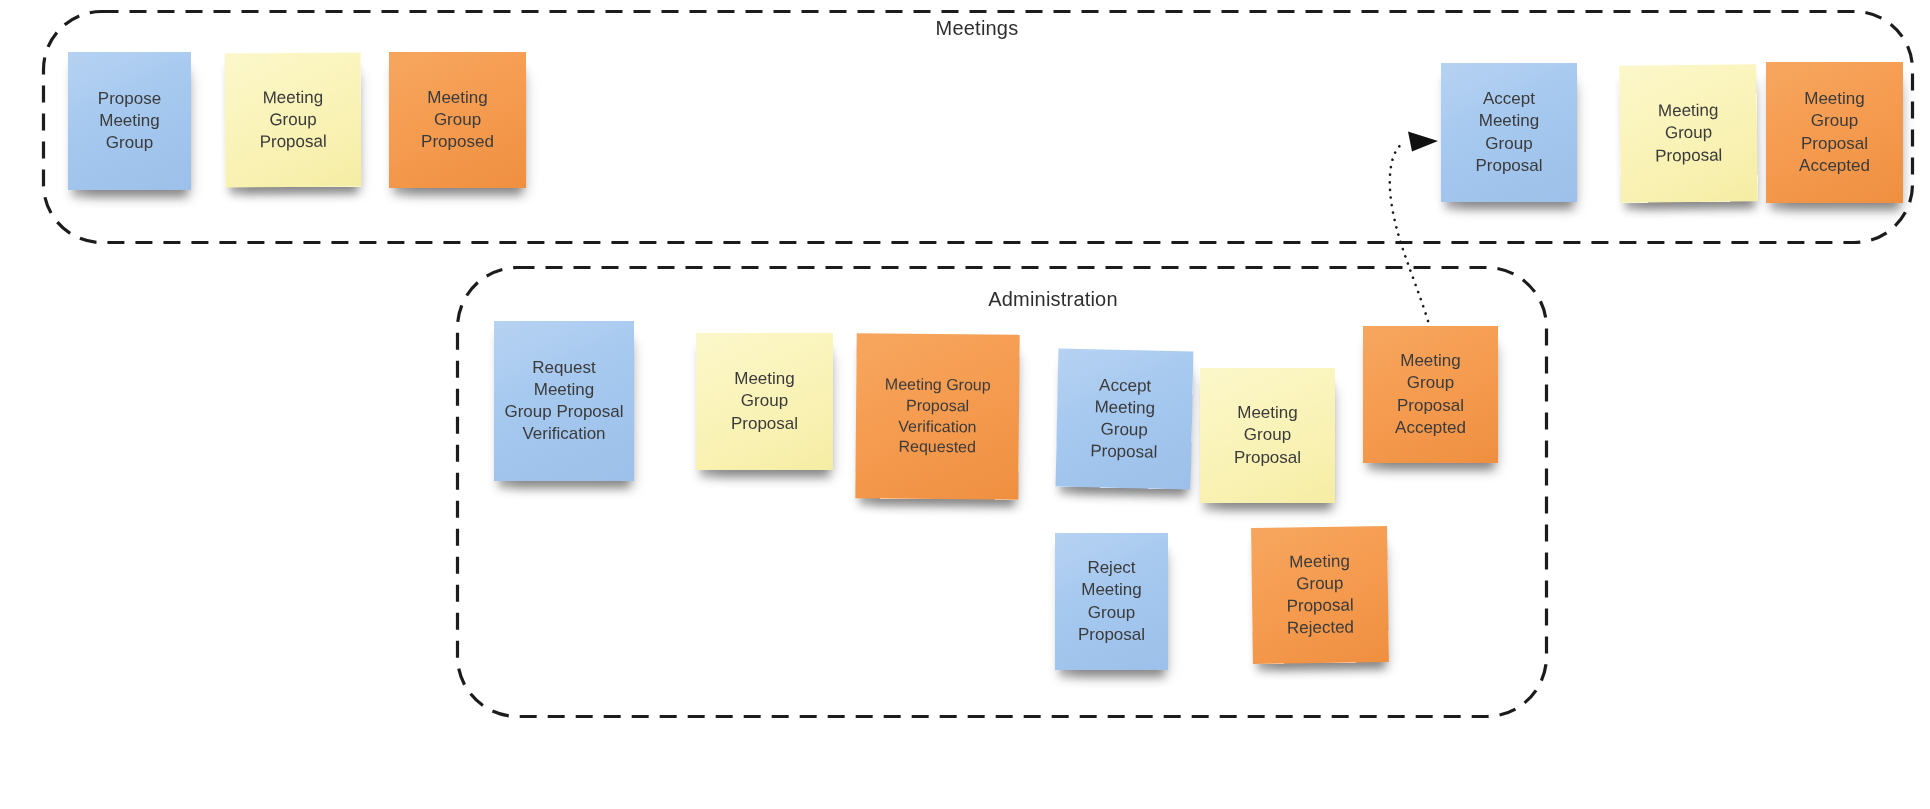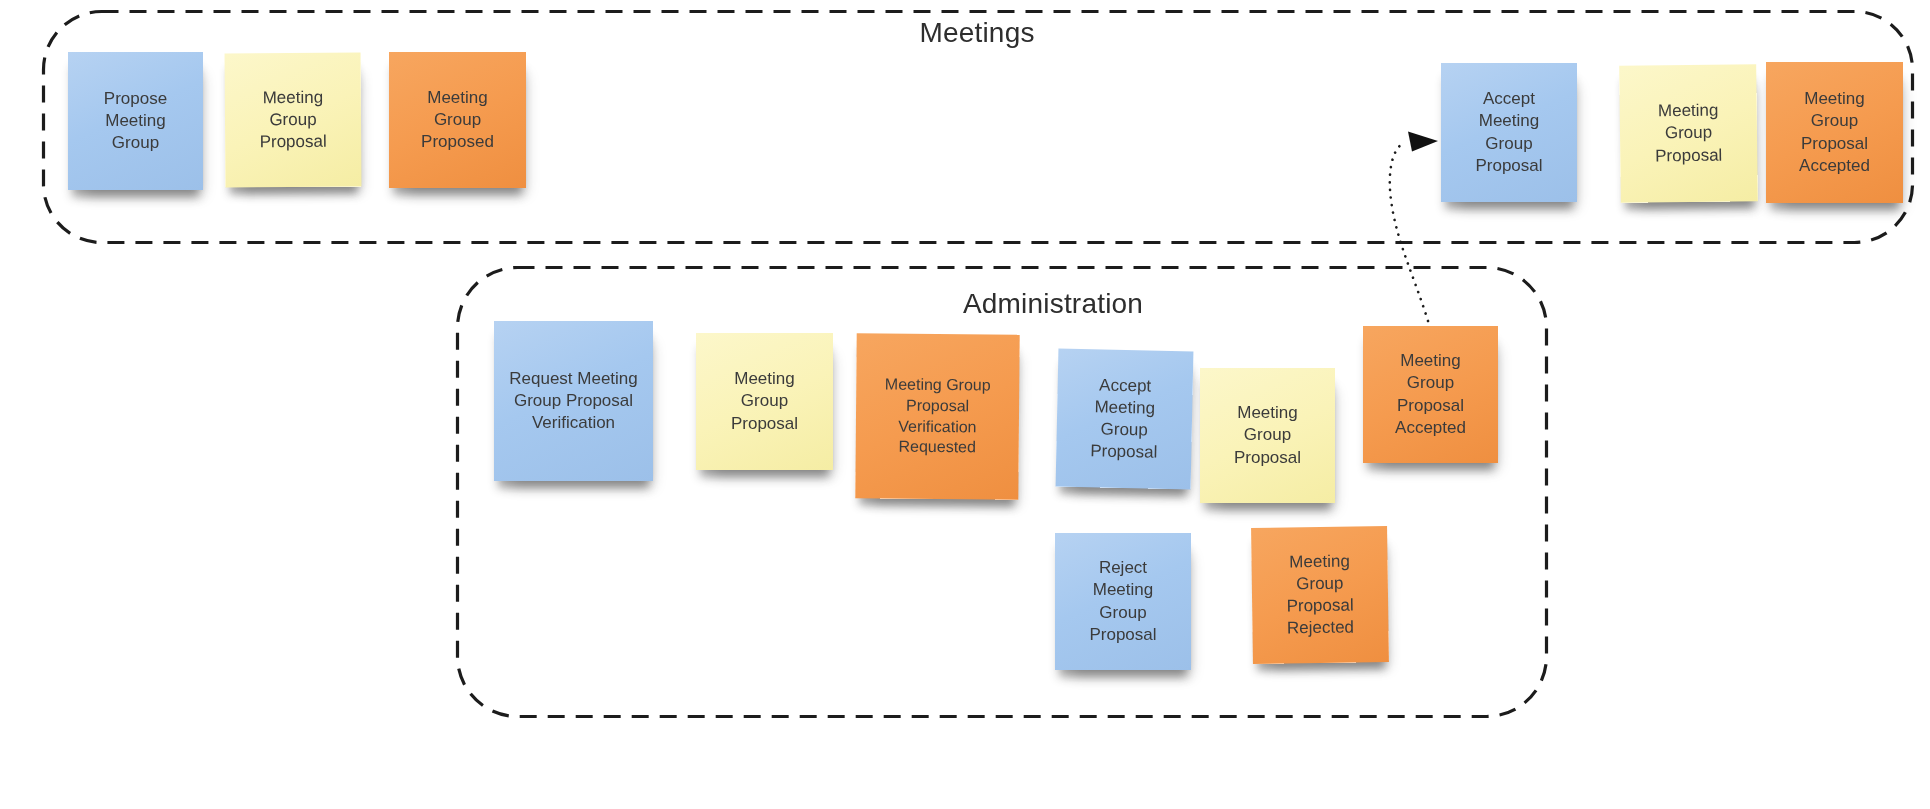--- a/index.html
+++ b/index.html
@@ -4,21 +4,21 @@
 <style>
   html,body{margin:0;padding:0;}
   body{
     width:1930px;height:809px;overflow:hidden;background:#ffffff;
     font-family:"Liberation Sans","DejaVu Sans",sans-serif;
   }
   .board{position:relative;width:1930px;height:809px;background:#ffffff;}
   svg.overlay{position:absolute;left:0;top:0;z-index:1;}
   .lane-title{
     position:absolute;z-index:2;transform:translateX(-50%);
-    font-size:28px;color:#2e2e2e;letter-spacing:.2px;white-space:nowrap;
+    font-size:20px;color:#2e2e2e;letter-spacing:.2px;white-space:nowrap;
   }
   .note{
     position:absolute;z-index:3;
     display:flex;align-items:center;justify-content:center;
     text-align:center;white-space:pre-line;
     font-size:17px;line-height:1.3;color:#3b3b3b;
     padding:0 10px;box-sizing:border-box;
     box-shadow:0 11px 9px -4px rgba(40,40,40,.42), 8px 14px 13px -9px rgba(40,40,40,.28);
   }
   .note.blue{background:linear-gradient(155deg,#b6d2f2 0%,#a5c8ef 45%,#9cc0e9 100%);}
@@ -33,63 +33,63 @@
   <svg class="overlay" width="1930" height="809" viewBox="0 0 1930 809">
     <rect x="43.5" y="11.5" width="1869" height="231" rx="58" ry="58" fill="none" stroke="#1c1c1c" stroke-width="3.2" stroke-dasharray="17 11"></rect>
     <rect x="457.5" y="267.5" width="1089" height="449" rx="60" ry="60" fill="none" stroke="#1c1c1c" stroke-width="3.2" stroke-dasharray="17 11"></rect>
     <path d="M 1428 321 C 1414 276 1396 240 1391 200 C 1388 177 1390 152 1403 143" fill="none" stroke="#1c1c1c" stroke-width="2.6" stroke-linecap="round" stroke-dasharray="0.1 7.5"></path>
     <polygon points="1438,141 1408,131.5 1412,151.5" fill="#111111"></polygon>
   </svg>
 
   <div class="lane-title" style="left:977px;top:17px">Meetings</div>
   <div class="lane-title" style="left:1053px;top:288px">Administration</div>
 
-  <div class="note blue" style="left:68px;top:52px;width:135px;height:138px">Propose
+  <div class="note blue" style="left:68px;top:52px;width:123px;height:138px">Propose
 Meeting
 Group</div>
   <div class="note yellow" style="left:225px;top:53px;width:136px;height:134px;transform:rotate(-0.4deg)">Meeting
 Group
 Proposal</div>
   <div class="note orange" style="left:389px;top:52px;width:137px;height:136px">Meeting
 Group
 Proposed</div>
   <div class="note blue" style="left:1441px;top:63px;width:136px;height:139px">Accept
 Meeting
 Group
 Proposal</div>
   <div class="note yellow" style="left:1620px;top:65px;width:137px;height:137px;transform:rotate(-0.7deg)">Meeting
 Group
 Proposal</div>
   <div class="note orange" style="left:1766px;top:62px;width:137px;height:141px">Meeting
 Group
 Proposal
 Accepted</div>
 
-  <div class="note blue" style="left:494px;top:321px;width:159px;height:160px">Request Meeting
+  <div class="note blue" style="left:494px;top:321px;width:140px;height:160px">Request Meeting
 Group Proposal
 Verification</div>
   <div class="note yellow" style="left:696px;top:333px;width:137px;height:137px">Meeting
 Group
 Proposal</div>
   <div class="note orange" style="left:856px;top:334px;width:163px;height:165px;transform:rotate(0.5deg);font-size:16px">Meeting Group
 Proposal
 Verification
 Requested</div>
   <div class="note blue" style="left:1057px;top:350px;width:135px;height:138px;transform:rotate(1.2deg)">Accept
 Meeting
 Group
 Proposal</div>
   <div class="note yellow" style="left:1200px;top:368px;width:135px;height:135px">Meeting
 Group
 Proposal</div>
   <div class="note orange" style="left:1363px;top:326px;width:135px;height:137px">Meeting
 Group
 Proposal
 Accepted</div>
-  <div class="note blue" style="left:1055px;top:533px;width:136px;height:137px">Reject
+  <div class="note blue" style="left:1055px;top:533px;width:113px;height:137px">Reject
 Meeting
 Group
 Proposal</div>
   <div class="note orange" style="left:1252px;top:527px;width:136px;height:136px;transform:rotate(-0.8deg)">Meeting
 Group
 Proposal
 Rejected</div>
 
 </div>
 

